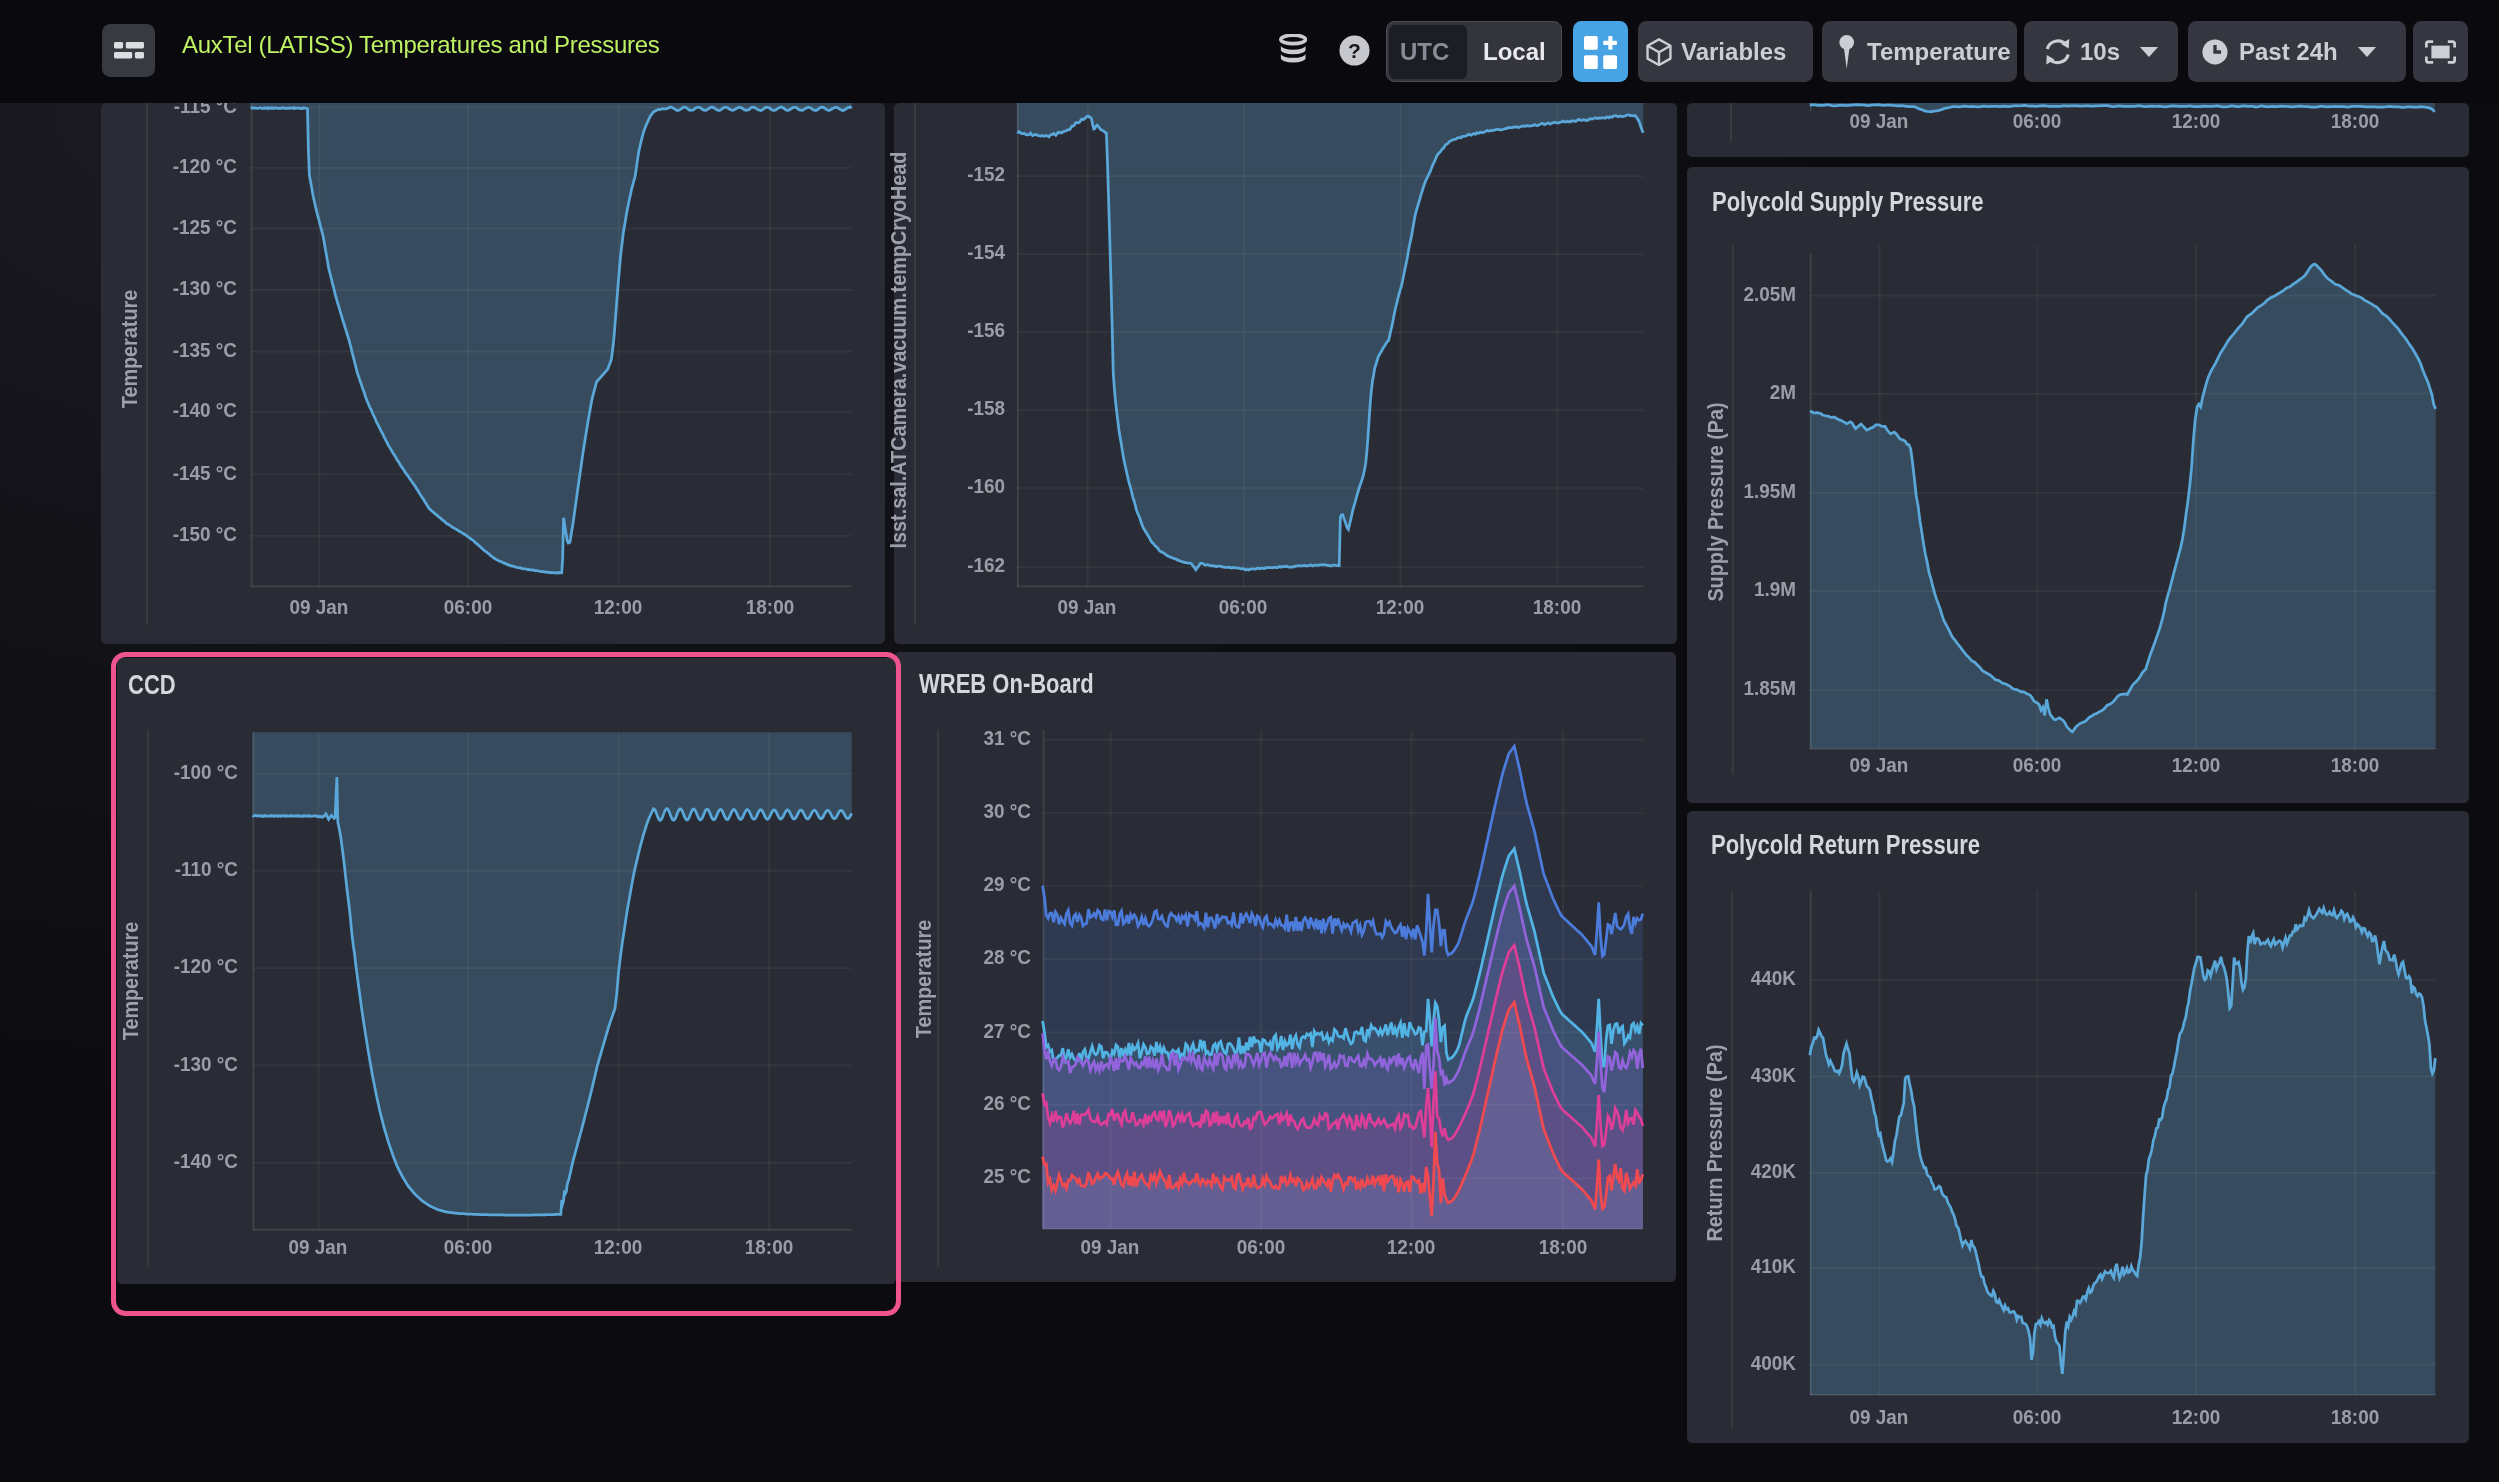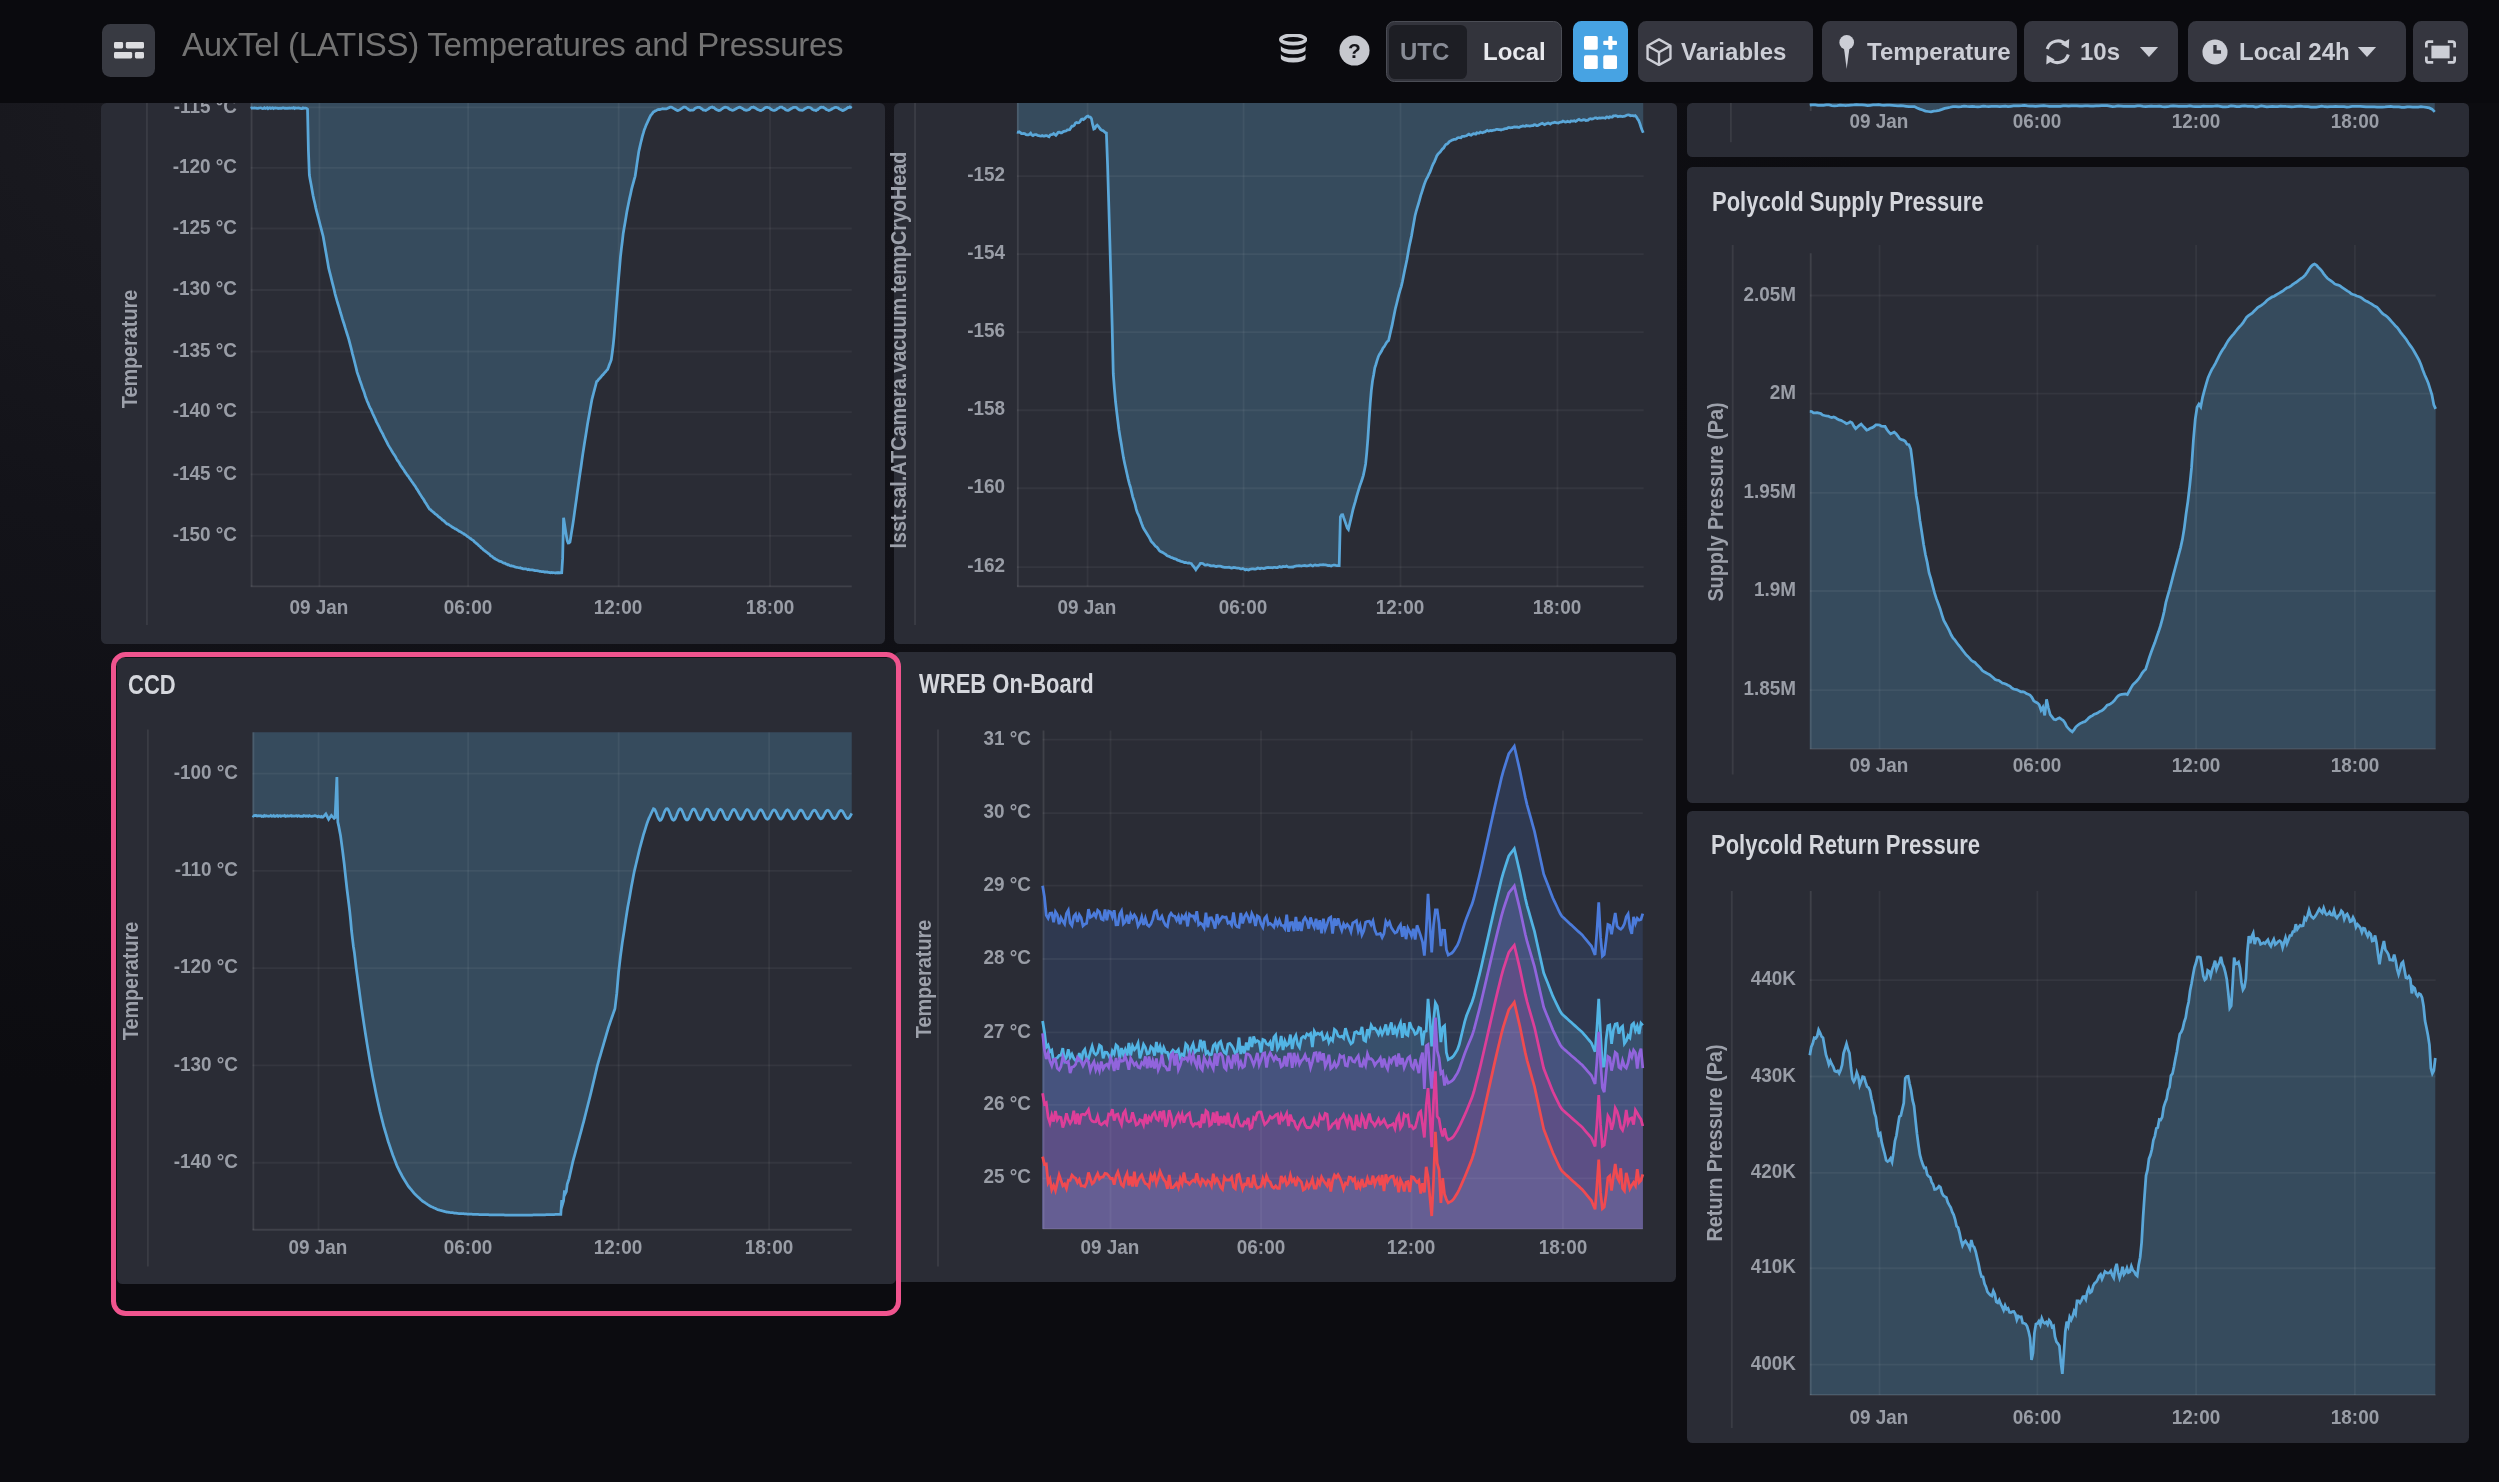--- a/index.html
+++ b/index.html
@@ -205,21 +205,21 @@
     <div class="nav">
       <div class="navbtn" style="left:102px;top:24px;width:53px;height:53px;background:#383a42"></div>
       <svg style="left:114px;top:42px" width="30" height="16.5" viewBox="0 0 33 18">
         <g fill="#dcdde1">
           <rect x="0" y="0" width="10" height="7" rx="1.5"></rect>
           <rect x="13" y="0" width="20" height="7" rx="1.5"></rect>
           <rect x="0" y="11" width="20" height="7" rx="1.5"></rect>
           <rect x="23" y="11" width="10" height="7" rx="1.5"></rect>
         </g>
       </svg>
-      <div style="position:absolute;left:182px;top:0;height:90px;display:flex;align-items:center;font-size:33px;color:#737373;white-space:nowrap;letter-spacing:-0.3px">AuxTel (LATISS) Temperatures and Pressures</div>
+      <div style="position:absolute;left:182px;top:0;height:90px;display:flex;align-items:center;font-size:24px;color:#bef264;white-space:nowrap;letter-spacing:-0.3px">AuxTel (LATISS) Temperatures and Pressures</div>
       <svg style="left:1279px;top:34px" width="28.4" height="32" viewBox="0 0 31 35">
         <ellipse cx="15.5" cy="6" rx="13.5" ry="4.6" fill="none" stroke="#c9cbd1" stroke-width="4"></ellipse>
         <path d="M2,12.5 a13.5,4.6 0 0 0 27,0 v5 a13.5,4.6 0 0 1 -27,0 Z" fill="#c9cbd1"></path>
         <path d="M2,21.5 a13.5,4.6 0 0 0 27,0 v5 a13.5,4.6 0 0 1 -27,0 Z" fill="#c9cbd1"></path>
       </svg>
       <svg style="left:1339px;top:35px" width="31" height="31" viewBox="0 0 34 34">
         <circle cx="17" cy="17" r="16.5" fill="#c6c8ce"></circle>
         <text x="17" y="25" font-family="Liberation Sans,sans-serif" font-size="23" font-weight="700" fill="#15151a" text-anchor="middle">?</text>
       </svg>
       <div style="position:absolute;left:1386px;top:21px;width:176px;height:61px;border-radius:8.3px;background:#33343c;border:1.8px solid #4b4d55"></div>
@@ -261,21 +261,21 @@
       </svg>
       <div class="btxt" style="left:2080px;top:38px">10s</div>
       <svg style="left:2139px;top:46px" width="20" height="12" viewBox="0 0 22 13">
         <path d="M1,1 L21,1 L11,12 Z" fill="#ccced6"></path>
       </svg>
       <div class="navbtn" style="left:2188px;top:21px;width:218px;height:61px"></div>
       <svg style="left:2202px;top:39px" width="26" height="26" viewBox="0 0 28 28">
         <circle cx="14" cy="14" r="13.5" fill="#ccced6"></circle>
         <path d="M14,6.5 V14 H20.5" fill="none" stroke="#35363f" stroke-width="3.6"></path>
       </svg>
-      <div class="btxt" style="left:2239px;top:38px">Local 24h</div>
+      <div class="btxt" style="left:2239px;top:38px">Past 24h</div>
       <svg style="left:2357px;top:46px" width="20" height="12" viewBox="0 0 22 13">
         <path d="M1,1 L21,1 L11,12 Z" fill="#ccced6"></path>
       </svg>
       <div class="navbtn" style="left:2413px;top:21px;width:55px;height:61px"></div>
       <svg style="left:2425px;top:40px" width="31" height="24" viewBox="0 0 34 26">
         <g fill="none" stroke="#ccced6" stroke-width="3">
           <path d="M1.5,8 V4 Q1.5,1.5 4,1.5 H9"></path>
           <path d="M25,1.5 H30 Q32.5,1.5 32.5,4 V8"></path>
           <path d="M32.5,18 V22 Q32.5,24.5 30,24.5 H25"></path>
           <path d="M9,24.5 H4 Q1.5,24.5 1.5,22 V18"></path>

